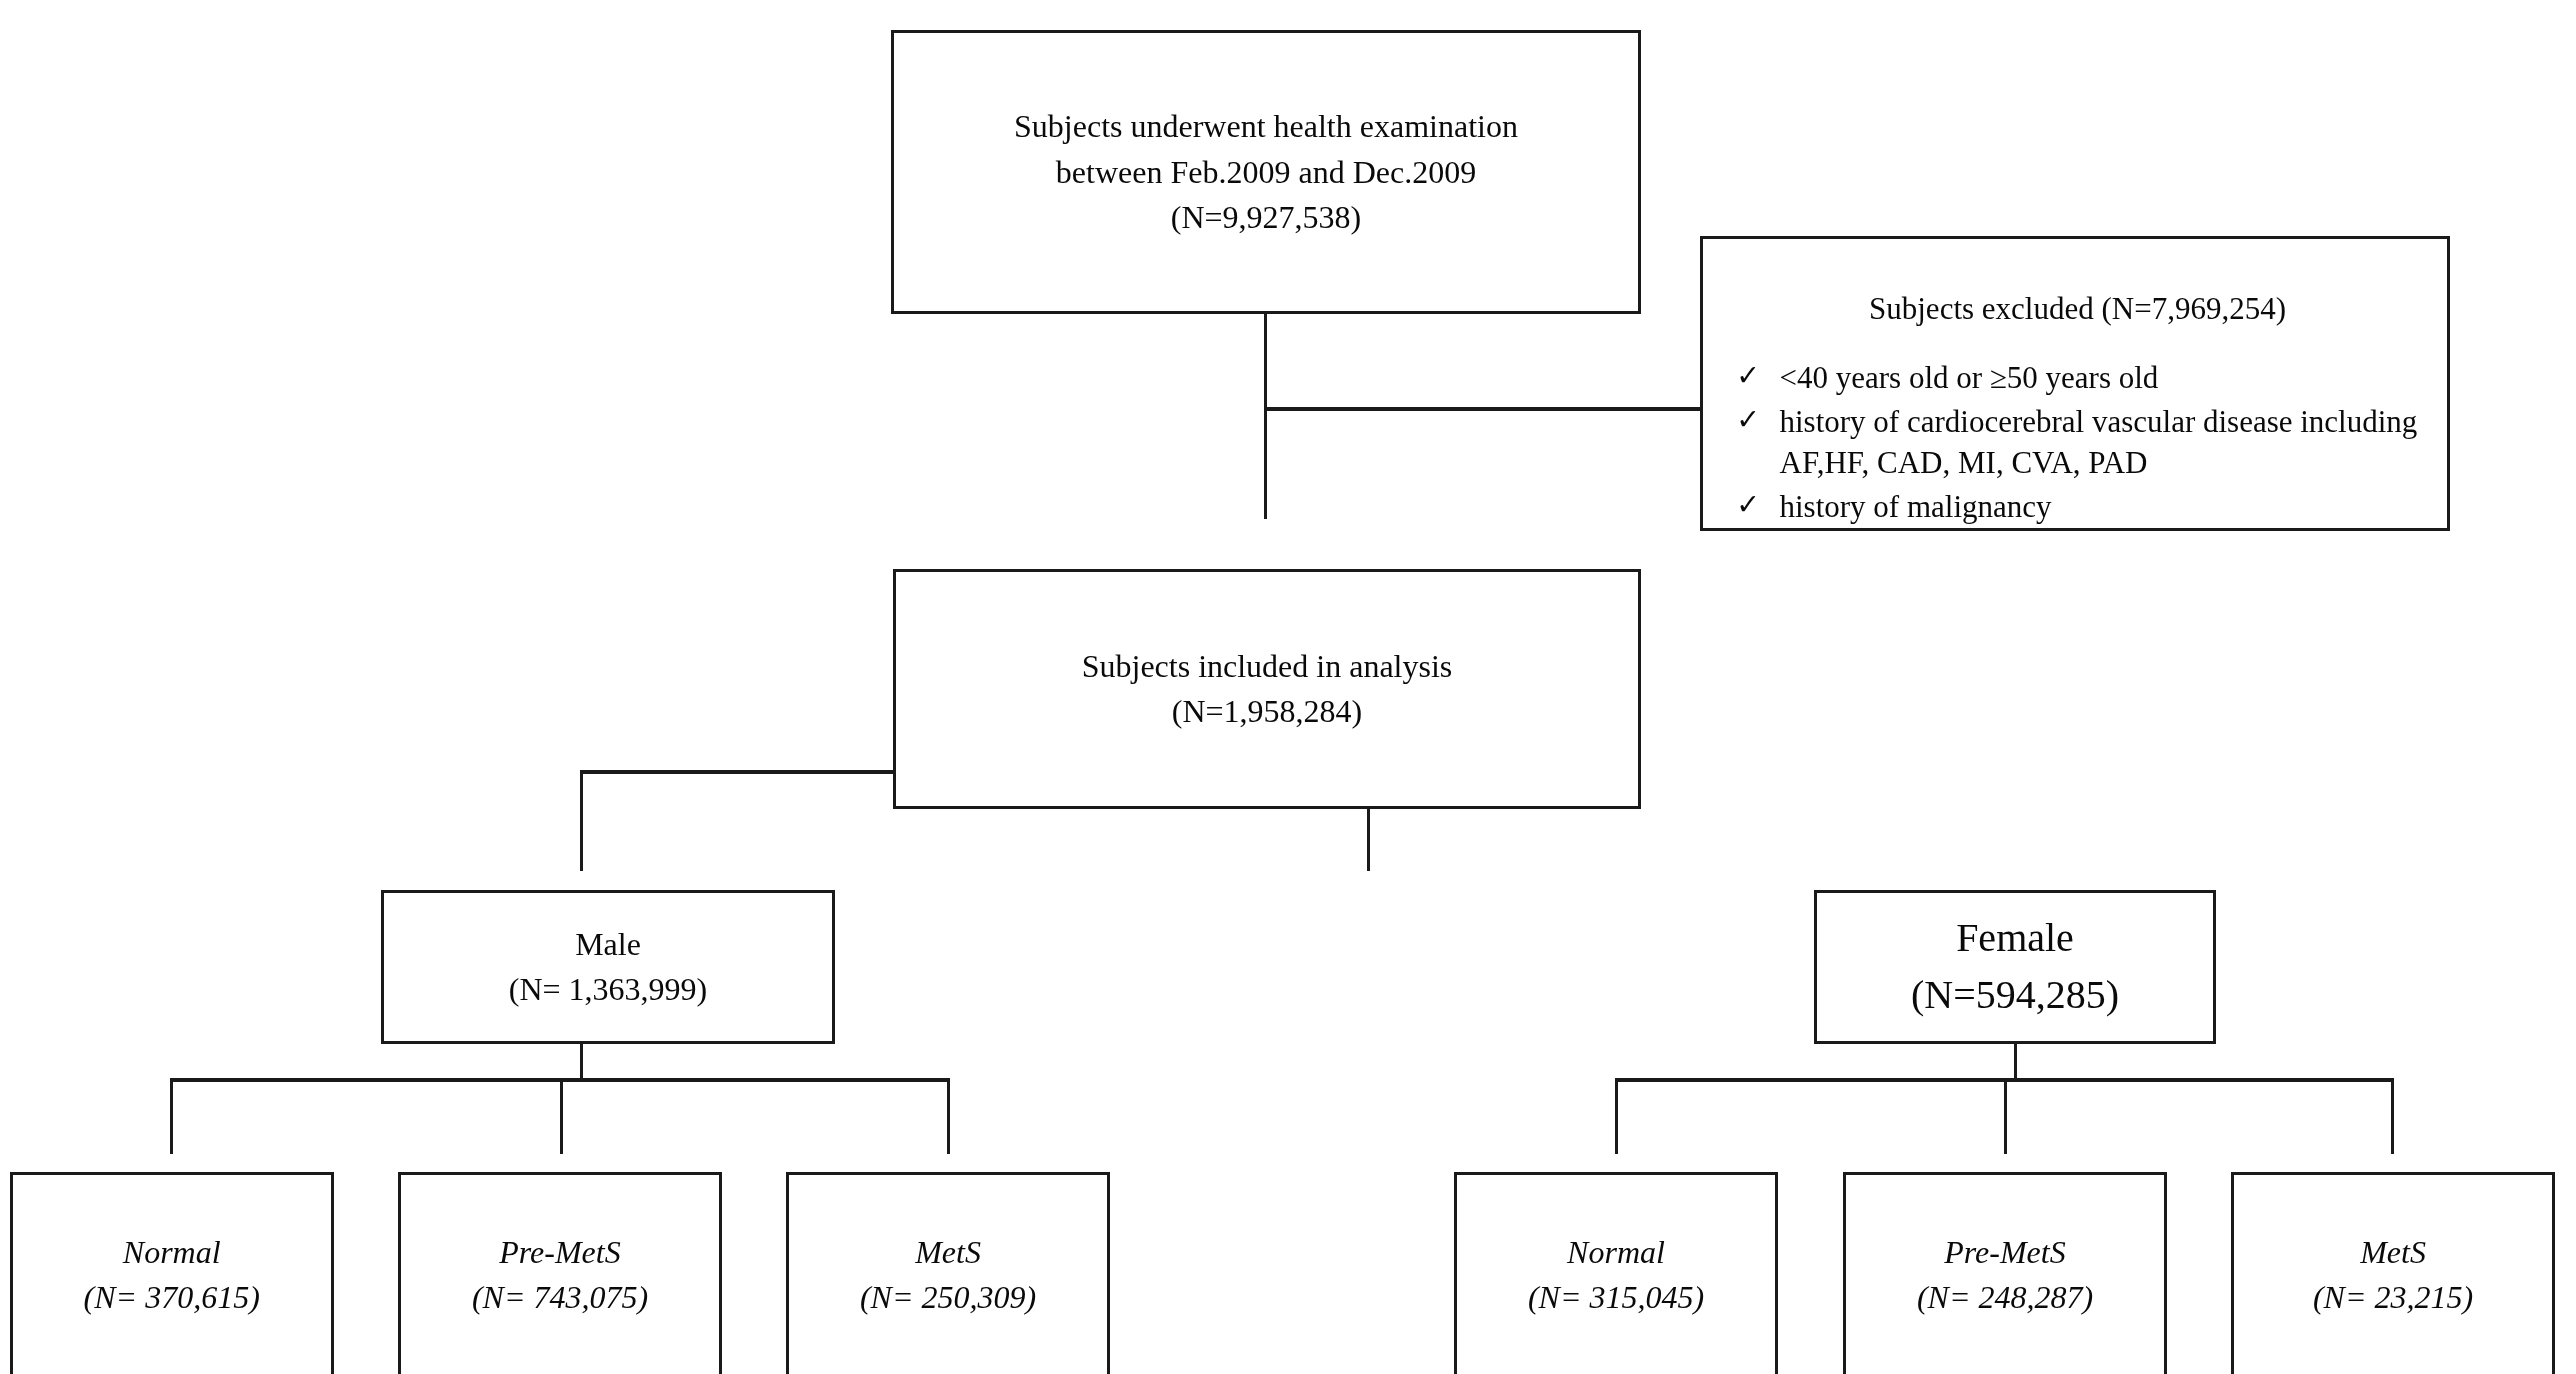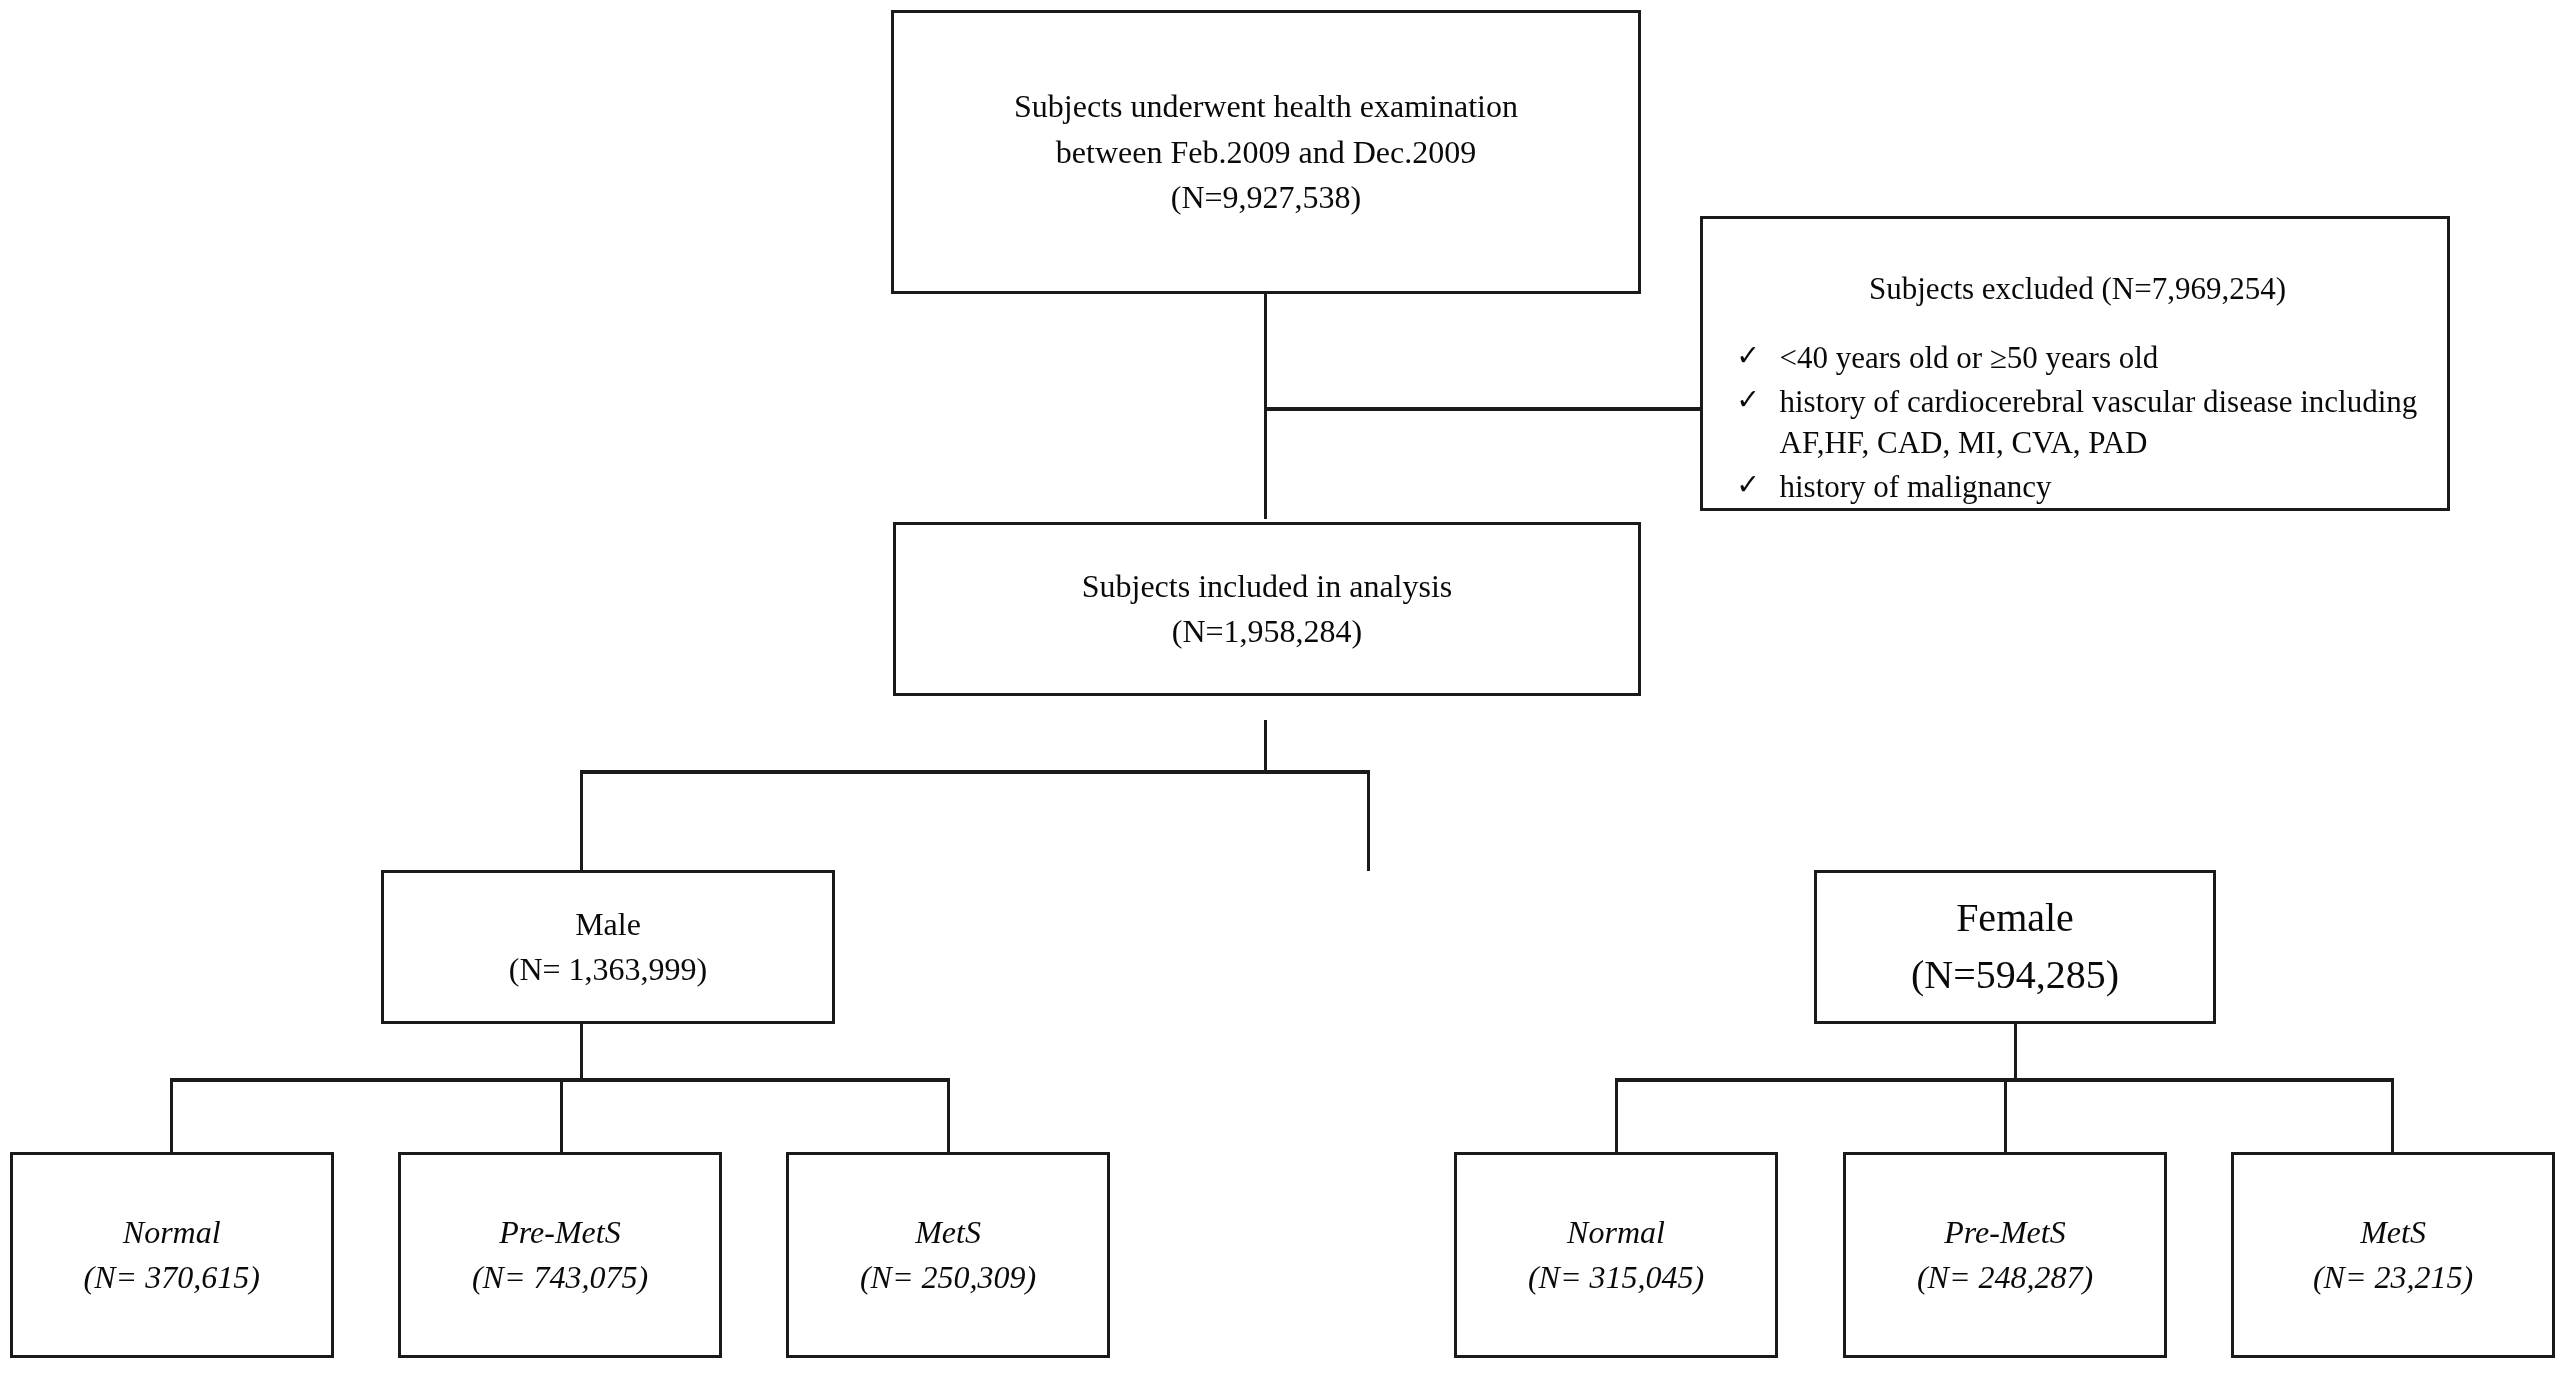--- a/index.html
+++ b/index.html
@@ -21,20 +21,21 @@
     position: absolute;
     box-sizing: border-box;
     border: 3.2px solid #1a1a1a;
     background: #ffffff;
     display: flex;
     flex-direction: column;
     align-items: center;
     justify-content: center;
     text-align: center;
     line-height: 1.42;
+    margin-top: 20px;
   }
   .node .line {
     display: block;
     white-space: nowrap;
   }
   
   #node-enrolled {
     left: 891px; top: 10.4px; width: 750px; height: 284px;
     font-size: 32px;
     padding: 0 22px;
@@ -68,21 +69,21 @@
     width: 28.5px;
     font-size: 28.5px;
     line-height: 1.34;
     text-align: center;
   }
   .excl-text {
     flex: 1 1 auto;
     line-height: 1.34;
   }
   #node-included {
-    left: 893px; top: 522px; width: 748px; height: 174px;
+    left: 893px; top: 549px; width: 748px; height: 240px;
     font-size: 32px;
   }
   #node-male {
     left: 381px; top: 870px; width: 454px; height: 154px;
     font-size: 32px;
   }
   #node-female {
     left: 1814px; top: 870px; width: 402px; height: 154px;
     font-size: 40px;
   }

